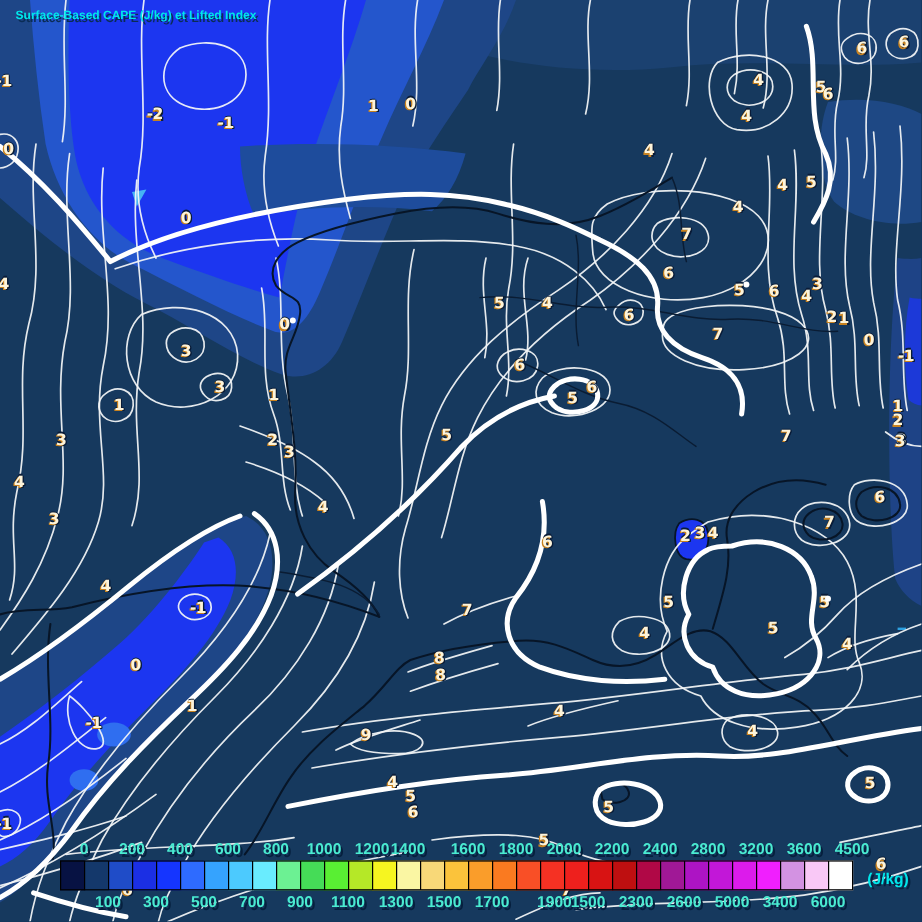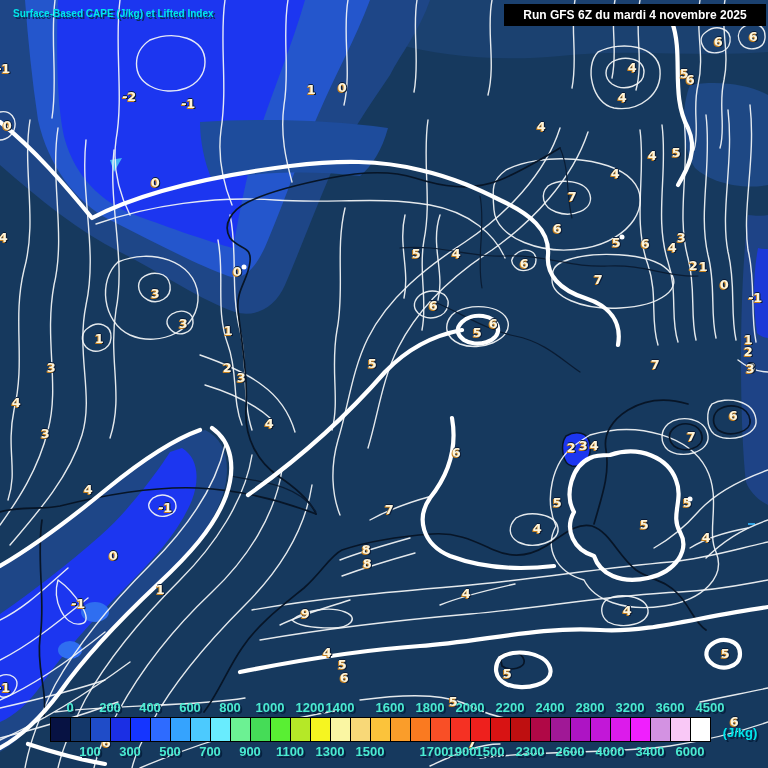--- a/index.html
+++ b/index.html
@@ -271,21 +271,20 @@
       <span class="mlabel" style="left: 734px; top: 721px;">6</span>
       <span class="citydot" style="left: 244px; top: 267px;"></span>
       <span class="citydot" style="left: 622px; top: 237px;"></span>
       <span class="citydot" style="left: 690px; top: 499px;"></span>
     </div>
 
   <div class="hdr">
     <div class="l3">Surface-Based CAPE (J/kg) et Lifted Index</div>
   </div>
 
-  <div id="run-box">Run GFS 6Z du mardi 4 novembre 2025</div>
 
   <div id="color-scale">
       <div class="sbox" style="left: 50px; background: rgb(7, 18, 67);"></div>
       <div class="sbox" style="left: 70px; background: rgb(20, 56, 107);"></div>
       <div class="sbox" style="left: 90px; background: rgb(31, 76, 200);"></div>
       <div class="sbox" style="left: 110px; background: rgb(27, 47, 228);"></div>
       <div class="sbox" style="left: 130px; background: rgb(21, 53, 255);"></div>
       <div class="sbox" style="left: 150px; background: rgb(46, 107, 255);"></div>
       <div class="sbox" style="left: 170px; background: rgb(53, 163, 254);"></div>
       <div class="sbox" style="left: 190px; background: rgb(76, 202, 254);"></div>
@@ -332,26 +331,26 @@
       <span class="slab" style="left: 670px; top: 700px;">3600</span>
       <span class="slab" style="left: 710px; top: 700px;">4500</span>
       <span class="slab" style="left: 90px; top: 744px;">100</span>
       <span class="slab" style="left: 130px; top: 744px;">300</span>
       <span class="slab" style="left: 170px; top: 744px;">500</span>
       <span class="slab" style="left: 210px; top: 744px;">700</span>
       <span class="slab" style="left: 250px; top: 744px;">900</span>
       <span class="slab" style="left: 290px; top: 744px;">1100</span>
       <span class="slab" style="left: 330px; top: 744px;">1300</span>
       <span class="slab" style="left: 370px; top: 744px;">1500</span>
-      <span class="slab" style="left: 410px; top: 744px; margin-left: 24px;">1700</span>
+      <span class="slab" style="left: 410px; top: 744px;">1700</span>
       <span class="slab" style="left: 462px; top: 744px;">1900</span>
       <span class="slab" style="left: 490px; top: 744px;">1500</span>
       <span class="slab" style="left: 530px; top: 744px;">2300</span>
       <span class="slab" style="left: 570px; top: 744px;">2600</span>
-      <span class="slab" style="left: 610px; top: 744px;">4000</span>
+      <span class="slab" style="left: 610px; top: 744px;">5000</span>
       <span class="slab" style="left: 650px; top: 744px;">3400</span>
       <span class="slab" style="left: 690px; top: 744px;">6000</span>
     </div>
 
   <div id="unit-label">(J/kg)</div>
 
 
 </div>
 
 </body></html>

